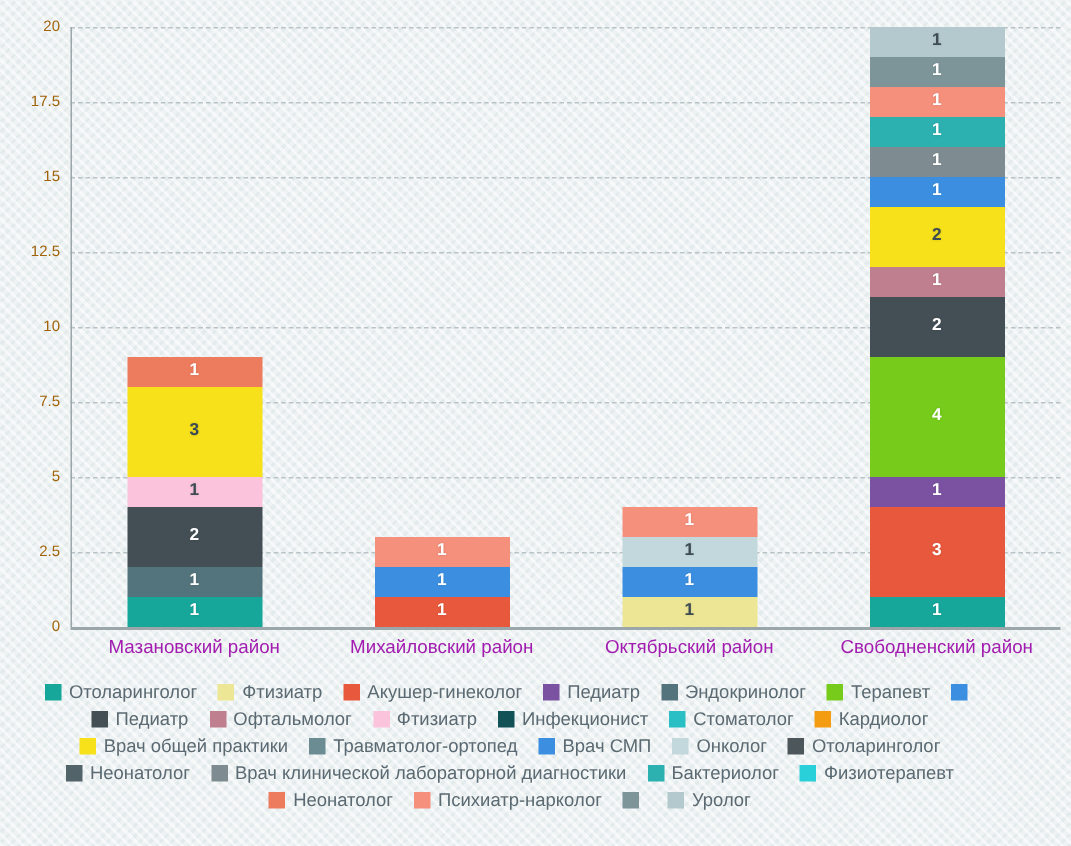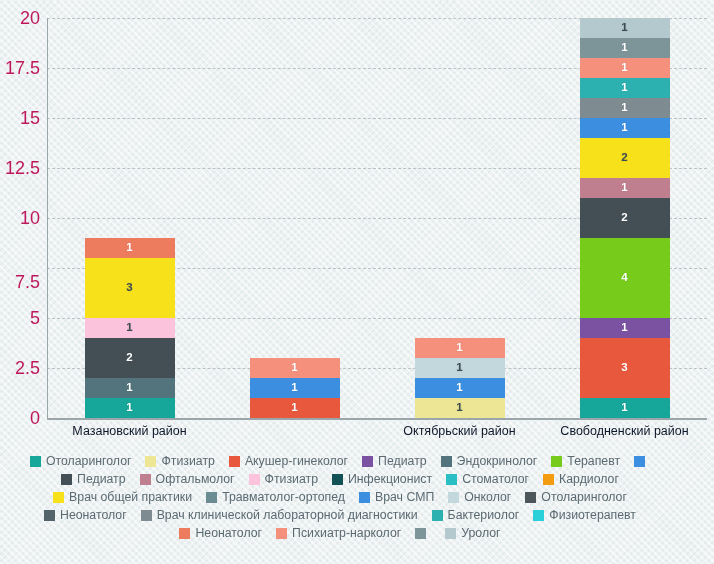--- a/index.html
+++ b/index.html
@@ -58,22 +58,22 @@
     left: 0px;
     top: 400px;
     width: 660px;
     height: 2px;
     background: #9aa6aa;
   }
   .y-tick-label {
     position: absolute;
     right: 0;
     transform: translateY(-50%);
-    font-size: 18px;
-    color: #be185d;
+    font-size: 10px;
+    color: #a16207;
     text-align: left;
     white-space: nowrap;
   }
   #y-tick-container {
     position: absolute;
     left: 0px;
     top: 18px;
     width: 40px;
     height: 400px;
   }
@@ -108,21 +108,21 @@
     top: 424px;
     width: 660px;
     height: 20px;
   }
   .x-label {
     position: absolute;
     top: 0;
     width: 170px;
     text-align: center;
     font-size: 12.5px;
-    color: #0f172a;
+    color: #a21caf;
     white-space: nowrap;
   }
 
   
   #legend {
     position: absolute;
     left: 0;
     top: 452px;
     width: 680px;
     padding: 0 18px;
@@ -156,21 +156,21 @@
 <body>
 
 <div id="bg-texture"></div>
 
 <div id="chart-root">
 
   <div id="y-tick-container">
       <div class="y-tick-label" style="top: 400px;">0</div>
       <div class="y-tick-label" style="top: 350px;">2.5</div>
       <div class="y-tick-label" style="top: 300px;">5</div>
-      <div class="y-tick-label" style="top: 264px;">7.5</div>
+      <div class="y-tick-label" style="top: 250px;">7.5</div>
       <div class="y-tick-label" style="top: 200px;">10</div>
       <div class="y-tick-label" style="top: 150px;">12.5</div>
       <div class="y-tick-label" style="top: 100px;">15</div>
       <div class="y-tick-label" style="top: 50px;">17.5</div>
       <div class="y-tick-label" style="top: 0px;">20</div>
     </div>
 
   <div id="plot-area">
     <div id="gridlines">
         <div class="gridline" style="top: 350px;"></div>
@@ -269,20 +269,21 @@
           <div class="bar-segment" title="Уролог: 1" style="height: 20px; background: rgb(179, 201, 205);">
             <span class="seg-label" style="color: rgb(61, 75, 82);">1</span>
           </div>
         </div>
       </div>
     <div id="x-axis-line"></div>
   </div>
 
   <div id="x-labels">
       <div class="x-label" style="left: -2.5px;">Мазановский район</div>
+      <div class="x-label" style="left: 162.5px;">Михайловский район</div>
       <div class="x-label" style="left: 327.5px;">Октябрьский район</div>
       <div class="x-label" style="left: 492.5px;">Свободненский район</div>
     </div>
 
   <div id="legend">
       <div class="legend-item">
         <span class="legend-swatch" style="background: rgb(22, 166, 154);"></span>
         <span class="legend-text">Отоларинголог</span>
       </div>
       <div class="legend-item">

